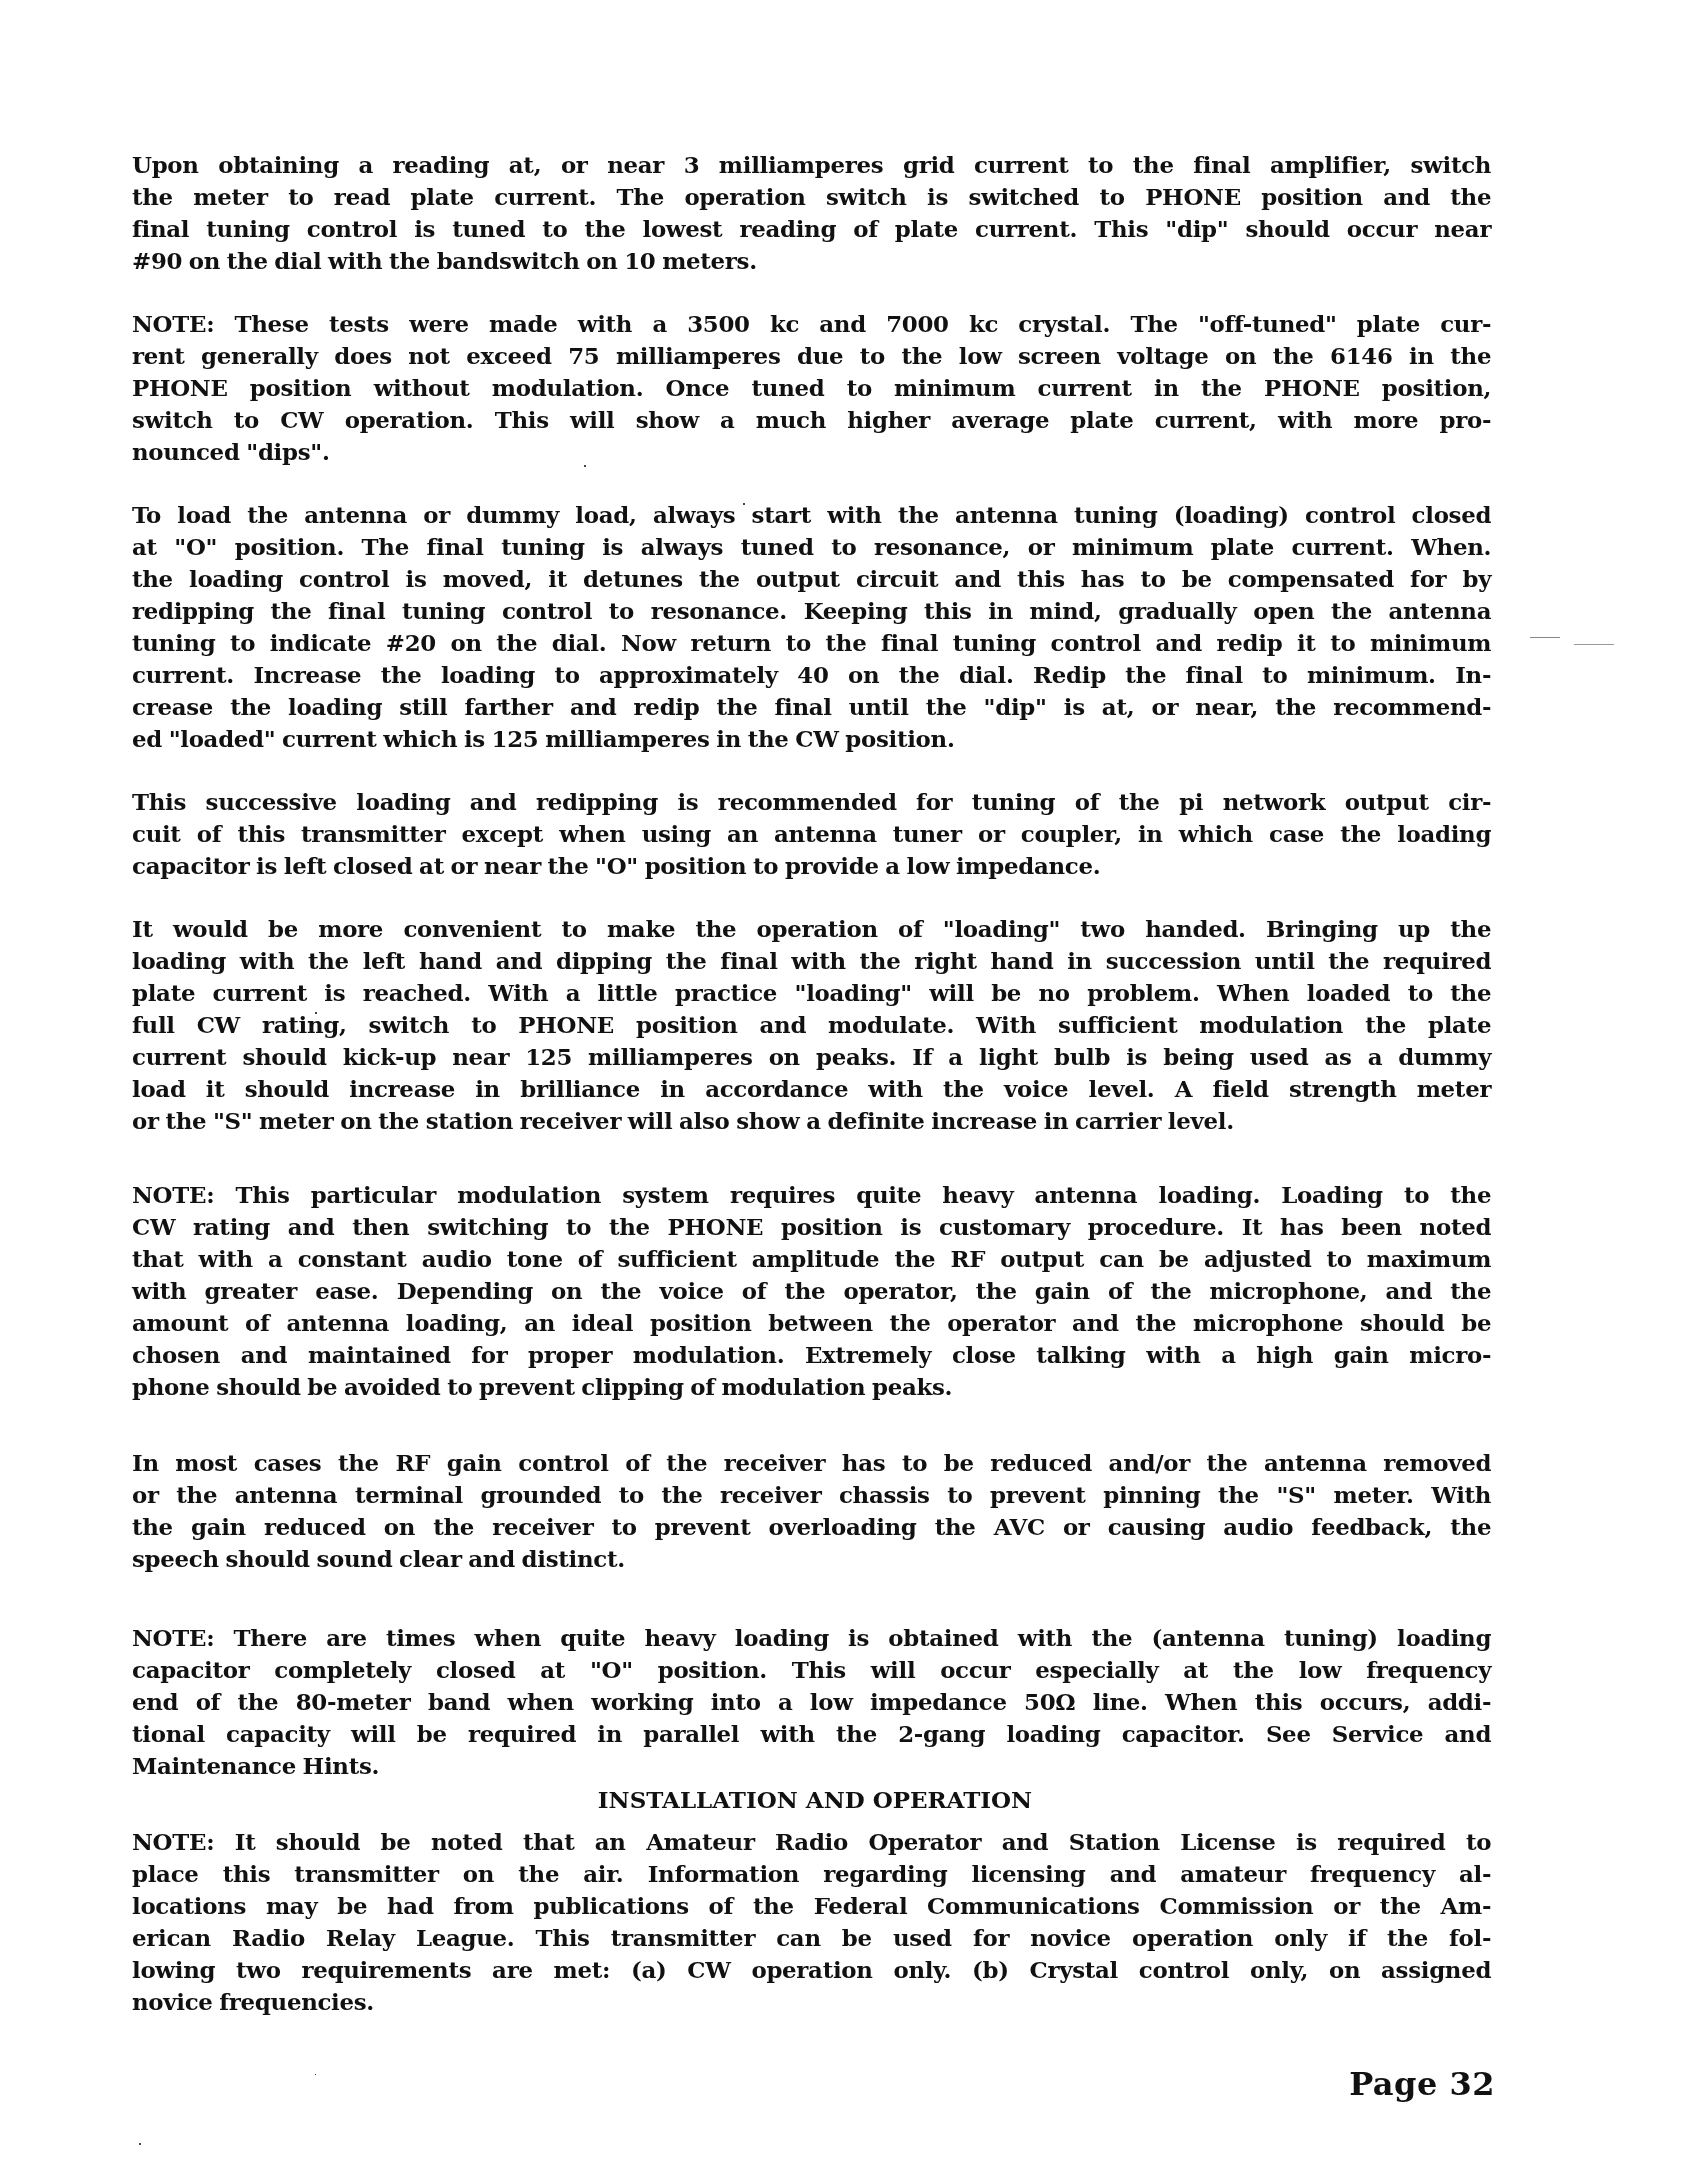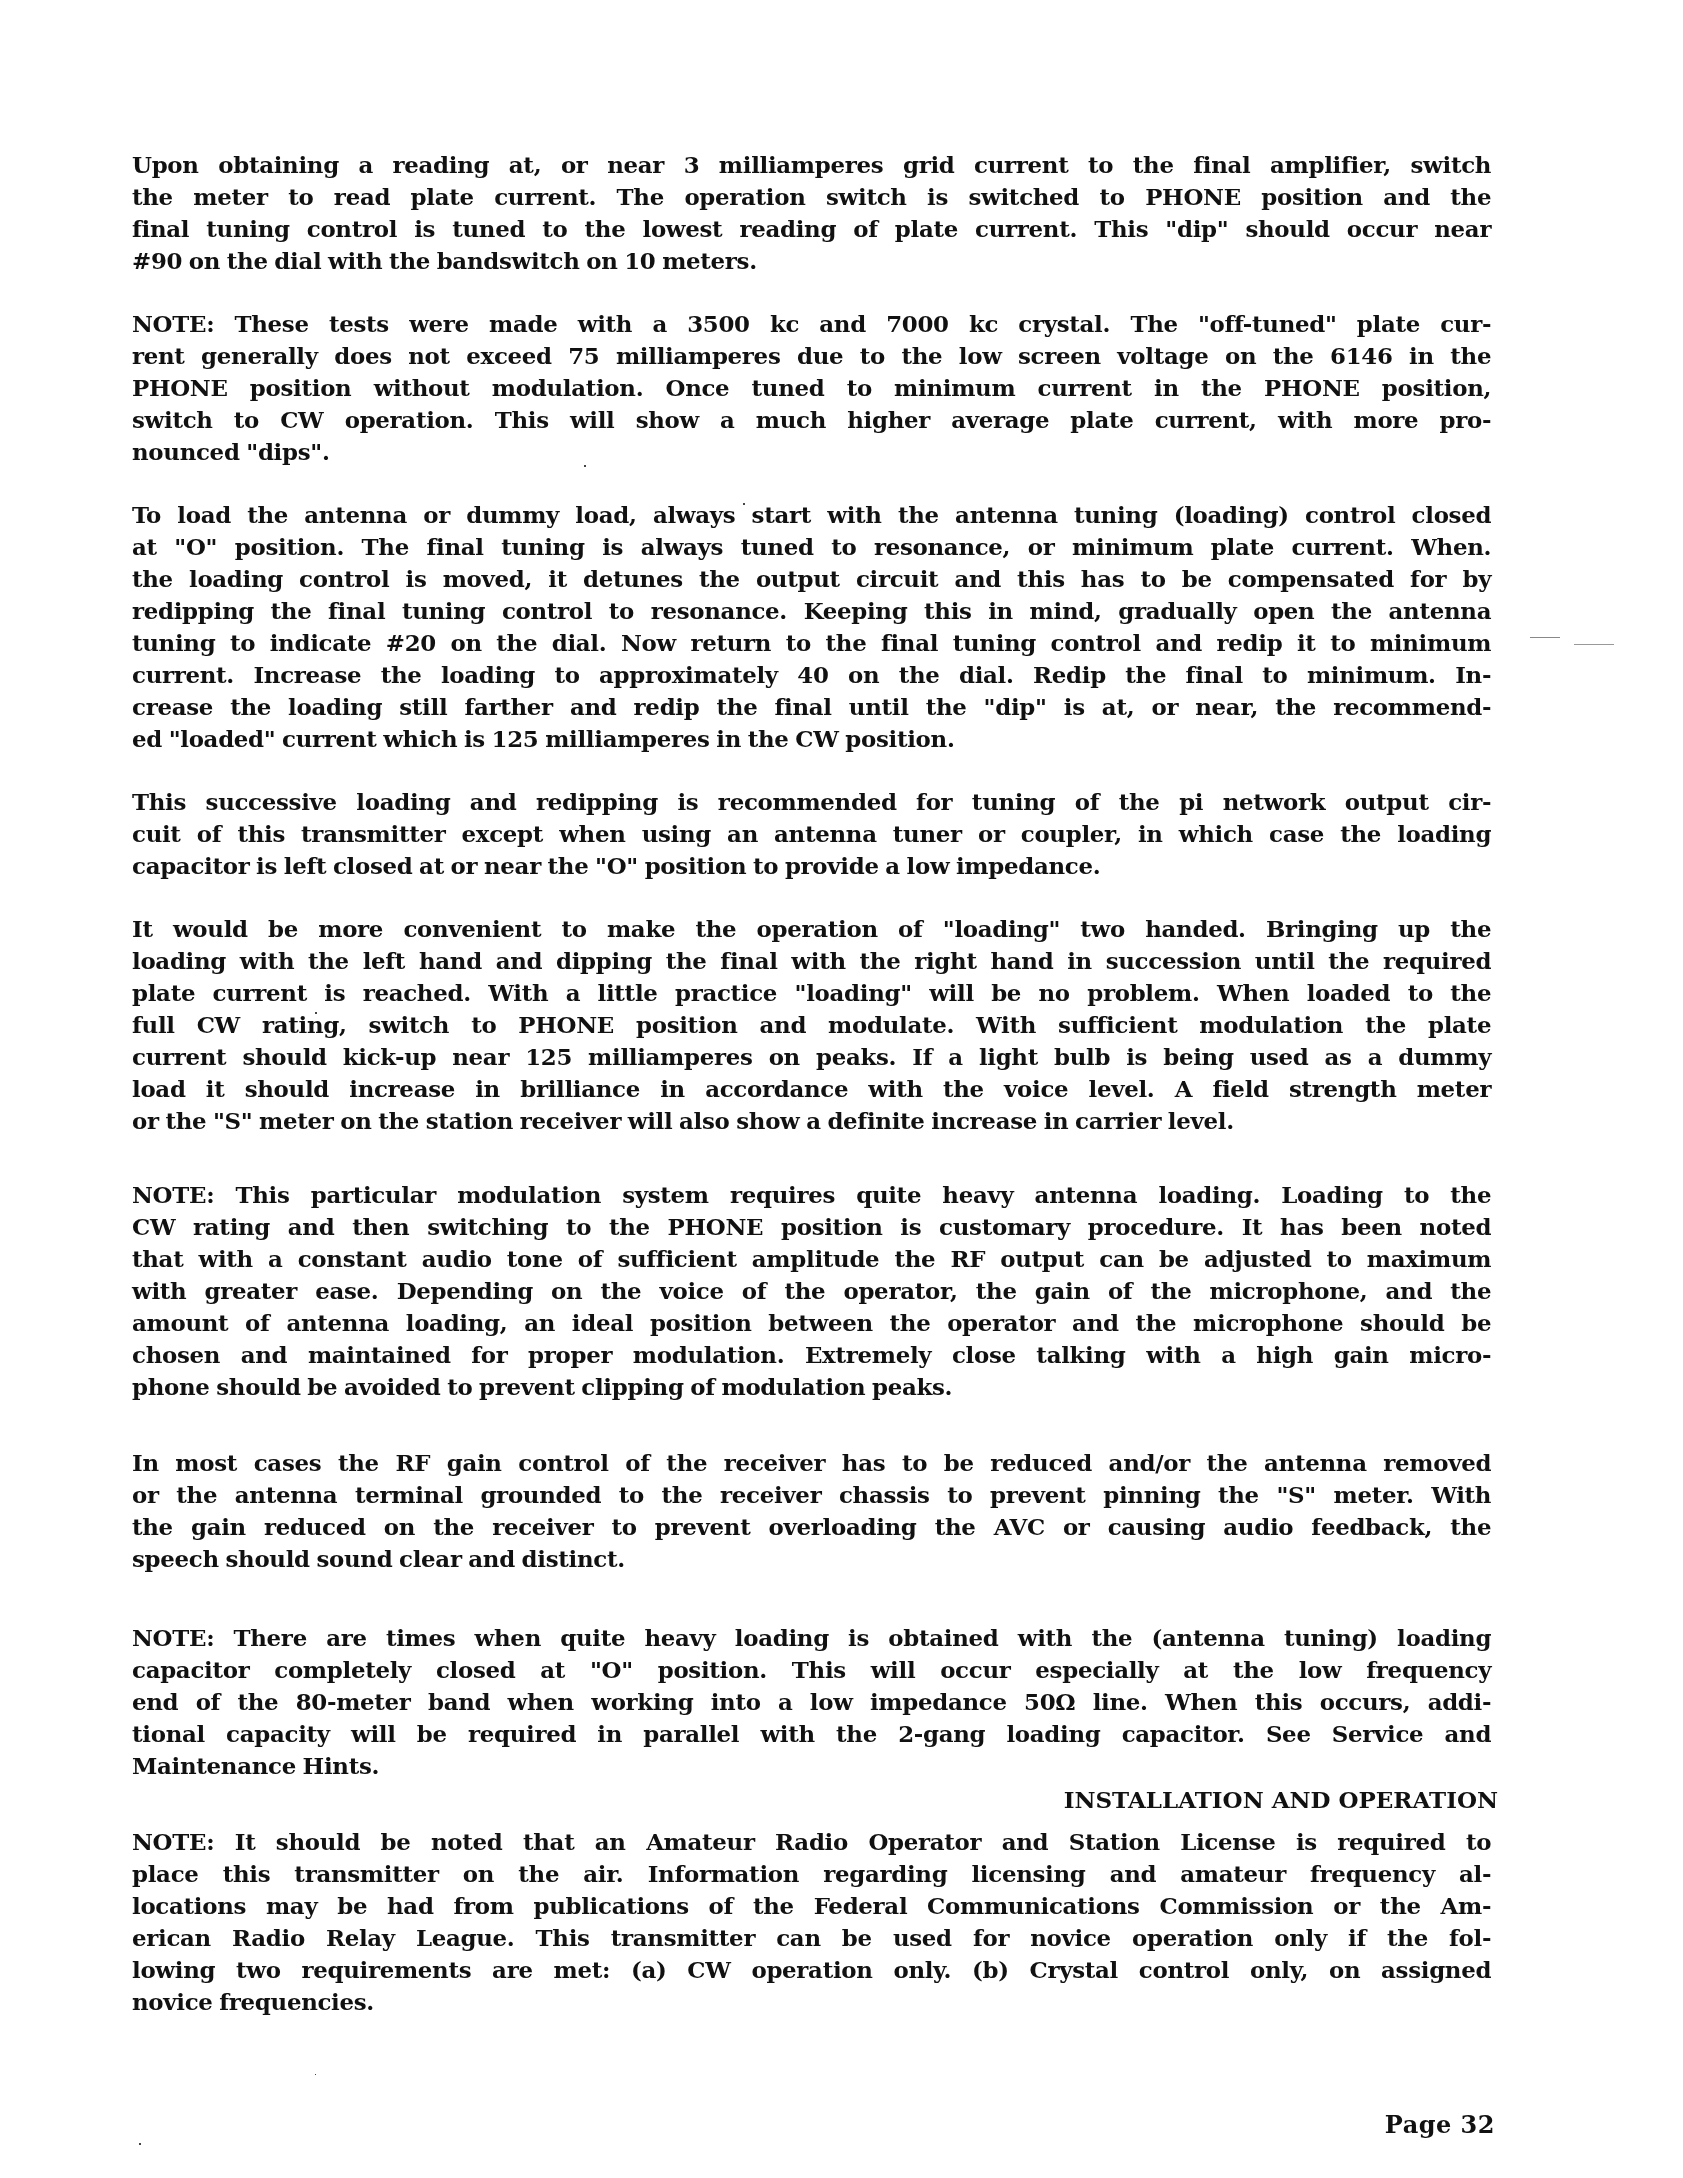--- a/index.html
+++ b/index.html
@@ -42,35 +42,34 @@
     }
     .gap-1 { margin-top: 31px; }
     .gap-2 { margin-top: 31px; }
     .gap-3 { margin-top: 31px; }
     .gap-4 { margin-top: 31px; }
     .gap-5 { margin-top: 42px; }
     .gap-6 { margin-top: 44px; }
     .gap-7 { margin-top: 47px; }
     .heading {
       margin: 2px 0 10px 0;
-      text-align: right;
+      text-align: center;
       font-size: 23px;
       line-height: 32px;
       font-weight: bold;
       letter-spacing: 0px;
     }
     .page-number {
       position: absolute;
       right: 188px;
       top: 2065px;
       font-family: "DejaVu Serif", "Liberation Serif", serif;
-      font-size: 24px;
+      font-size: 32px;
       font-weight: bold;
       letter-spacing: 0.5px;
-      margin-top: 45px;
     }
     .speck {
       position: absolute;
       width: 2px;
       height: 2px;
       background: #444;
     }
   </style>
 </head>
 <body>

